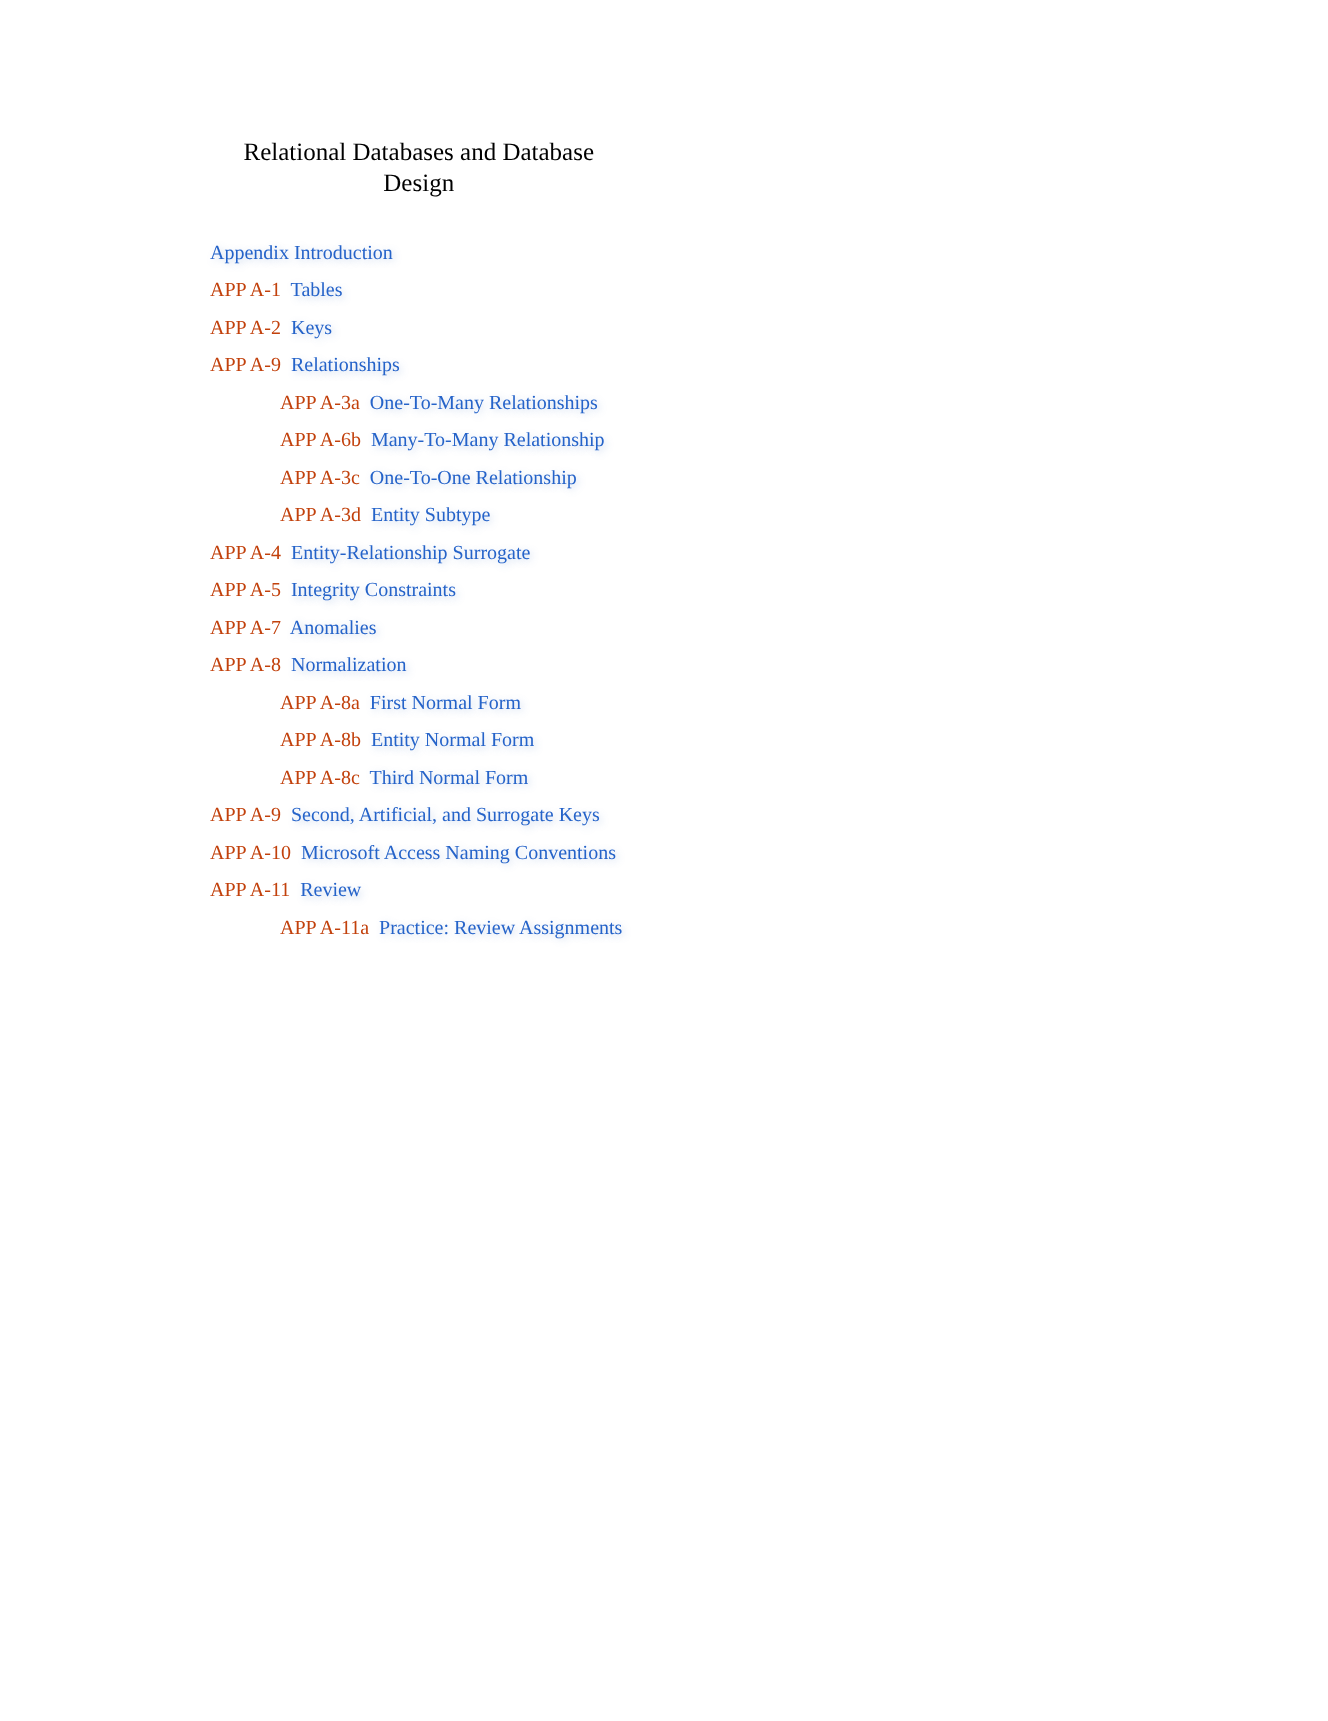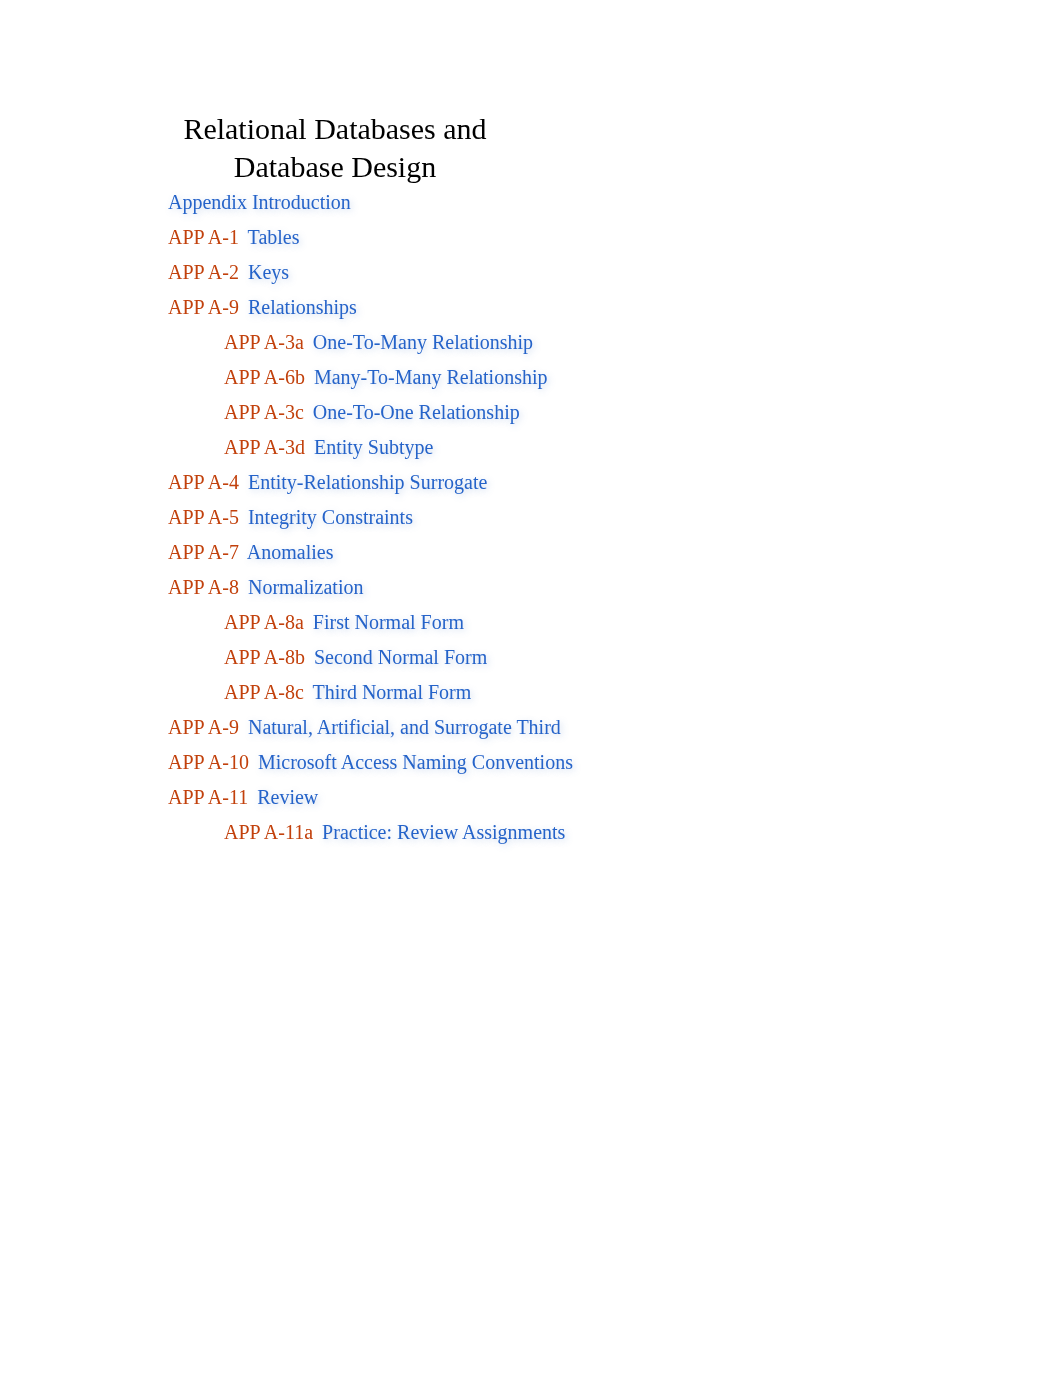--- a/index.html
+++ b/index.html
@@ -12,35 +12,36 @@
       background: #ffffff;
       width: 1062px;
       min-height: 1377px;
       padding: 0;
     }
     .container {
       padding: 110px 140px 0 140px;
     }
     .title {
       text-align: center;
-      font-size: 30px;
+      font-size: 20px;
       font-weight: normal;
       color: #000;
+      margin-bottom: 28px;
       line-height: 1.25;
       width: 310px;
       margin-left: 40px;
     }
     .toc-list {
       list-style: none;
     }
     .toc-item {
       display: flex;
       align-items: baseline;
       padding: 5px 0;
-      font-size: 20px;
+      font-size: 16px;
     }
     .bullet {
       font-family: Arial, sans-serif;
       color: #333;
       font-size: 16px;
       width: 28px;
       flex-shrink: 0;
     }
     .prefix {
       color: #c2410c;
@@ -80,21 +81,21 @@
         <span class="bullet"></span>
         <span><span class="prefix">APP A-2</span> <span class="link">Keys</span></span>
       </li>
       <li class="toc-item">
         <span class="bullet"></span>
         <span><span class="prefix">APP A-9</span> <span class="link">Relationships</span></span>
       </li>
       <ul class="sub-list">
         <li class="toc-item">
           <span class="bullet"></span>
-          <span><span class="prefix">APP A-3a</span> <span class="link">One-To-Many Relationship</span></span>
+          <span><span class="prefix">APP A-3a</span> <span class="link">One-To-Many Relationships</span></span>
         </li>
         <li class="toc-item">
           <span class="bullet"></span>
           <span><span class="prefix">APP A-6b</span> <span class="link">Many-To-Many Relationship</span></span>
         </li>
         <li class="toc-item">
           <span class="bullet"></span>
           <span><span class="prefix">APP A-3c</span> <span class="link">One-To-One Relationship</span></span>
         </li>
         <li class="toc-item">
@@ -118,30 +119,30 @@
         <span class="bullet"></span>
         <span><span class="prefix">APP A-8</span> <span class="link">Normalization</span></span>
       </li>
       <ul class="sub-list">
         <li class="toc-item">
           <span class="bullet"></span>
           <span><span class="prefix">APP A-8a</span> <span class="link">First Normal Form</span></span>
         </li>
         <li class="toc-item">
           <span class="bullet"></span>
-          <span><span class="prefix">APP A-8b</span> <span class="link">Second Normal Form</span></span>
+          <span><span class="prefix">APP A-8b</span> <span class="link">Entity Normal Form</span></span>
         </li>
         <li class="toc-item">
           <span class="bullet"></span>
           <span><span class="prefix">APP A-8c</span> <span class="link">Third Normal Form</span></span>
         </li>
       </ul>
       <li class="toc-item">
         <span class="bullet"></span>
-        <span><span class="prefix">APP A-9</span> <span class="link">Natural, Artificial, and Surrogate Third</span></span>
+        <span><span class="prefix">APP A-9</span> <span class="link">Second, Artificial, and Surrogate Keys</span></span>
       </li>
       <li class="toc-item">
         <span class="bullet"></span>
         <span><span class="prefix">APP A-10</span> <span class="link">Microsoft Access Naming Conventions</span></span>
       </li>
       <li class="toc-item">
         <span class="bullet"></span>
         <span><span class="prefix">APP A-11</span> <span class="link">Review</span></span>
       </li>
       <ul class="sub-list">

